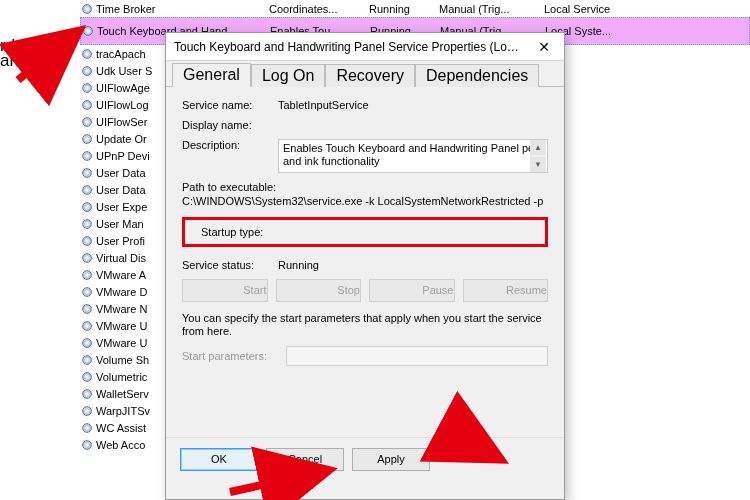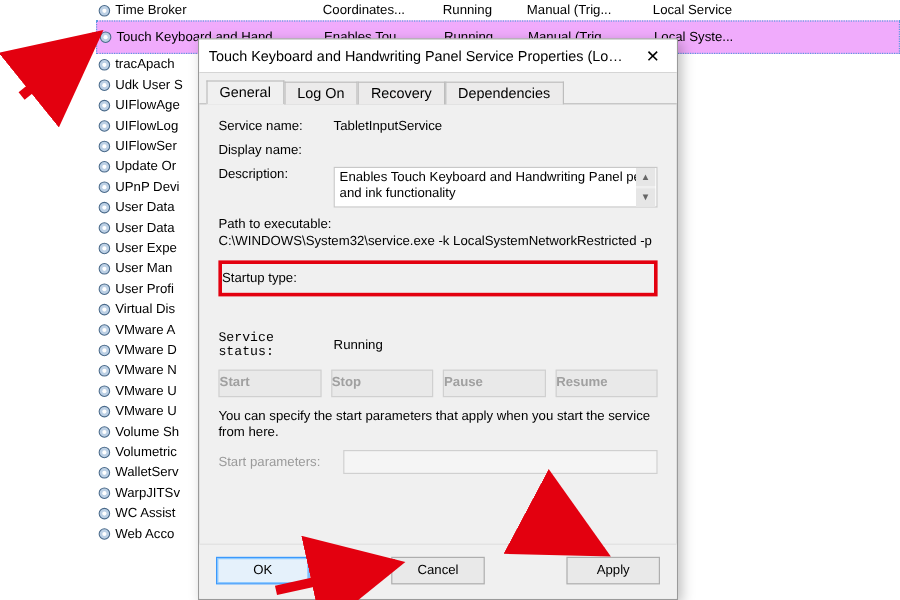--- a/index.html
+++ b/index.html
@@ -31,21 +31,21 @@
   .gear {
     width:14px; height:14px; flex:0 0 14px;
     display:inline-flex; align-items:center; justify-content:center;
   }
   .col-name { width: 175px; overflow:hidden; text-overflow:ellipsis; padding-left:2px;}
   .col-desc { width: 100px; overflow:hidden; text-overflow:ellipsis; }
   .col-stat { width: 70px; }
   .col-start{ width: 105px; overflow:hidden; text-overflow:ellipsis;}
   .col-logon{ width: 90px; overflow:hidden; text-overflow:ellipsis;}
   
-  .bg-snip { position:absolute; left:0; top:38px; font-size:12px; line-height:15px; color:#000;padding-left:18px; }
+  .bg-snip { position:absolute; left:0; top:38px; font-size:17px; line-height:15px; color:#000; }
   
   .dlg {
     position: absolute;
     left: 165px; top: 32px;
     width: 400px; height: 468px;
     background: #f0f0f0;
     border: 1px solid #9a9a9a;
     box-shadow: 3px 3px 10px rgba(0,0,0,0.25);
   }
   .titlebar {
@@ -63,21 +63,21 @@
   .tabs {
     display:flex; align-items:flex-end;
     padding: 6px 6px 0 6px;
     gap:0;
     background:#f0f0f0;
     border-bottom:1px solid #bdbdbd;
     height:26px;
   }
   .tab {
     padding: 2px 10px;
-    font-size:12px;
+    font-size:16px;
     border:1px solid #bdbdbd;
     background:#ecebeb;
     border-bottom:none;
     position:relative; top:1px;
     cursor:default;
   }
   .tab.active { background:#f0f0f0; border-bottom:1px solid #f0f0f0; }
   .panel {
     padding: 12px 16px 8px 16px;
     font-size:11px;
@@ -99,53 +99,52 @@
     position:absolute; right:1px; top:0; bottom:0; width:16px;
     display:flex; flex-direction:column; justify-content:space-between;
     background:#f0f0f0;
   }
   .scroll-btn { width:16px;height:15px; background:#e6e6e6; display:flex;align-items:center;justify-content:center; font-size:8px; color:#666;}
   .pathblk { font-size:11px; margin: 6px 0 10px 0; }
   .pathblk .cap { margin-bottom:2px; }
   .pathblk .pth { white-space:nowrap; overflow:hidden; }
   .startup-row {
     border:3px solid #e3000f;
-    padding:6px 0;
+    padding:6px 16px;
     display:flex; align-items:center;
-    margin-bottom:29px;
+    margin-bottom:12px;
   }
   .startup-row .lab { width:88px; flex:0 0 88px; }
   .startup-row select {
     flex:1; font-size:11px; height:22px;
     border:1px solid #b5b5b5; background:#fff;
   }
   .svcstat { display:flex; align-items:center; margin: 6px 0 8px 0; }
-  .svcstat .lab { width:96px; flex:0 0 96px;font-family:Liberation Mono, monospace; }
+  .svcstat .lab { width:96px; flex:0 0 96px; }
   .btnrow { display:flex; gap:8px; margin-bottom:10px; }
   .btn-gray {
     flex:1; height:23px;
     background:#e9e9e9;
     border:1px solid #d0d0d0;
     color:#a0a0a0;
     font-size:11px;
-    text-align:left; line-height:21px;
+    text-align:right; line-height:21px;
     cursor:default;
-    font-weight:bold;
   }
   .hint { font-size:11px; line-height:13px; margin-bottom:8px; }
   .params { display:flex; align-items:center; gap:8px; margin-bottom:6px;}
   .params .lab { color:#9a9a9a; width:96px; flex:0 0 96px;}
   .params input {
     flex:1; height:20px; border:1px solid #d0d0d0; background:#f5f5f5;
     font-size:11px; padding:0 4px;
   }
   .dlg-footer {
-    position:absolute; left:0; right:0; bottom:0;
-    padding:10px 14px 12px 14px;
-    display:flex; justify-content:space-between; gap:8px;
+    position:absolute; left:0; right:0; bottom:16px;
+    padding:10px 2px 12px 14px;
+    display:flex; justify-content:flex-start; gap:8px;
     border-top:1px solid #e0e0e0;
     background:#f0f0f0;
   }
   .win-btn {
     width:78px; height:23px;
     background:#e9e9e9;
     border:1px solid #aeaeae;
     font-size:11px;
     text-align:center; line-height:21px;
     cursor:default;

